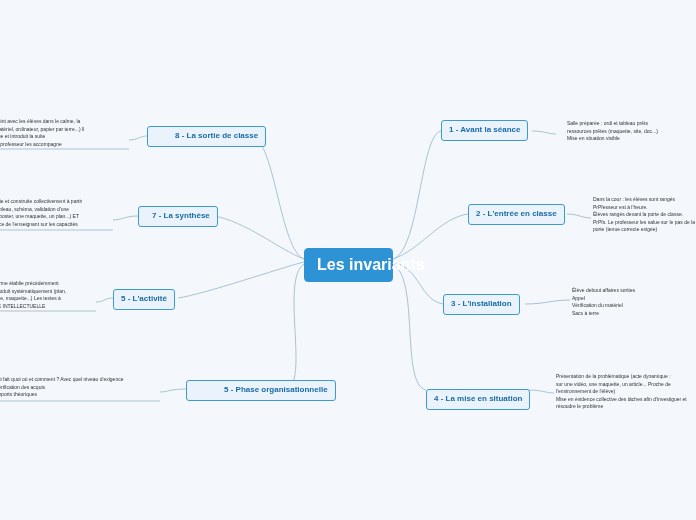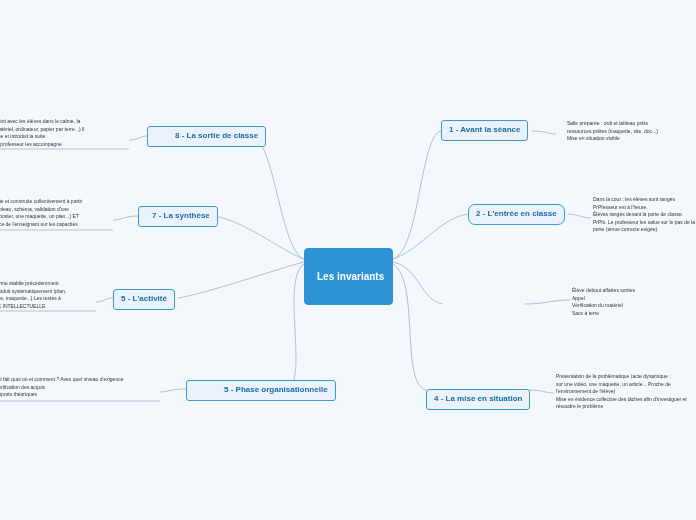--- a/index.html
+++ b/index.html
@@ -41,24 +41,24 @@
     white-space: nowrap;
     line-height: 1.1;
   }
   .central {
     position: absolute;
     box-sizing: border-box;
     background: #2e93d4;
     border: 1px solid #2e93d4;
     border-radius: 4px;
     color: #ffffff;
-    font-size: 10px;
+    font-size: 16px;
     font-weight: bold;
     text-align: left;
-    padding: 22px 12px;
+    padding: 7px 12px;
     white-space: nowrap;
     line-height: 1.1;
   }
   .note {
     position: absolute;
     box-sizing: border-box;
     font-size: 5px;
     color: #333333;
     line-height: 1.5;
     white-space: pre-line;
@@ -106,28 +106,31 @@
     <span>Les invariants</span>
   </div>
 
   <div class="node" style="left:441px; top:120px;">
     <span>1 - Avant la séance</span>
   </div>
   <div class="note right-note" style="left:567px; top:120px; width:130px;">Salle préparée : ordi et tableau prêts
 ressources prêtes (maquette, site, doc...)
 Mise en situation visible</div>
 
-  <div class="node" style="left:468px; top:204px;border-radius:7px;">
+  <div class="node" style="left:468px; top:204px;">
     <span>2 - L'entrée en classe</span>
   </div>
   <div class="note right-note" style="left:593px; top:196px; width:110px;">Dans la cour : les élèves sont rangés
 PrPfesseur est à l'heure.
 Élèves rangés devant la porte de classe.
 PrPfs. Le professeur les salue sur le pas de la porte (tenue correcte exigée)</div>
 
+  <div class="node" style="left:443px; top:294px;">
+    <span>3 - L'installation</span>
+  </div>
   <div class="note right-note" style="left:572px; top:287px; width:120px;">Élève debout affaires sorties
 Appel
 Vérification du matériel
 Sacs à terre</div>
 
   <div class="node" style="left:426px; top:381px;margin-top:8px;">
     <span>4 - La mise en situation</span>
   </div>
   <div class="note right-note" style="left:556px; top:373px; width:142px;">Présentation de la problématique (acte dynamique :
 sur une vidéo, une maquette, un article... Proche de

